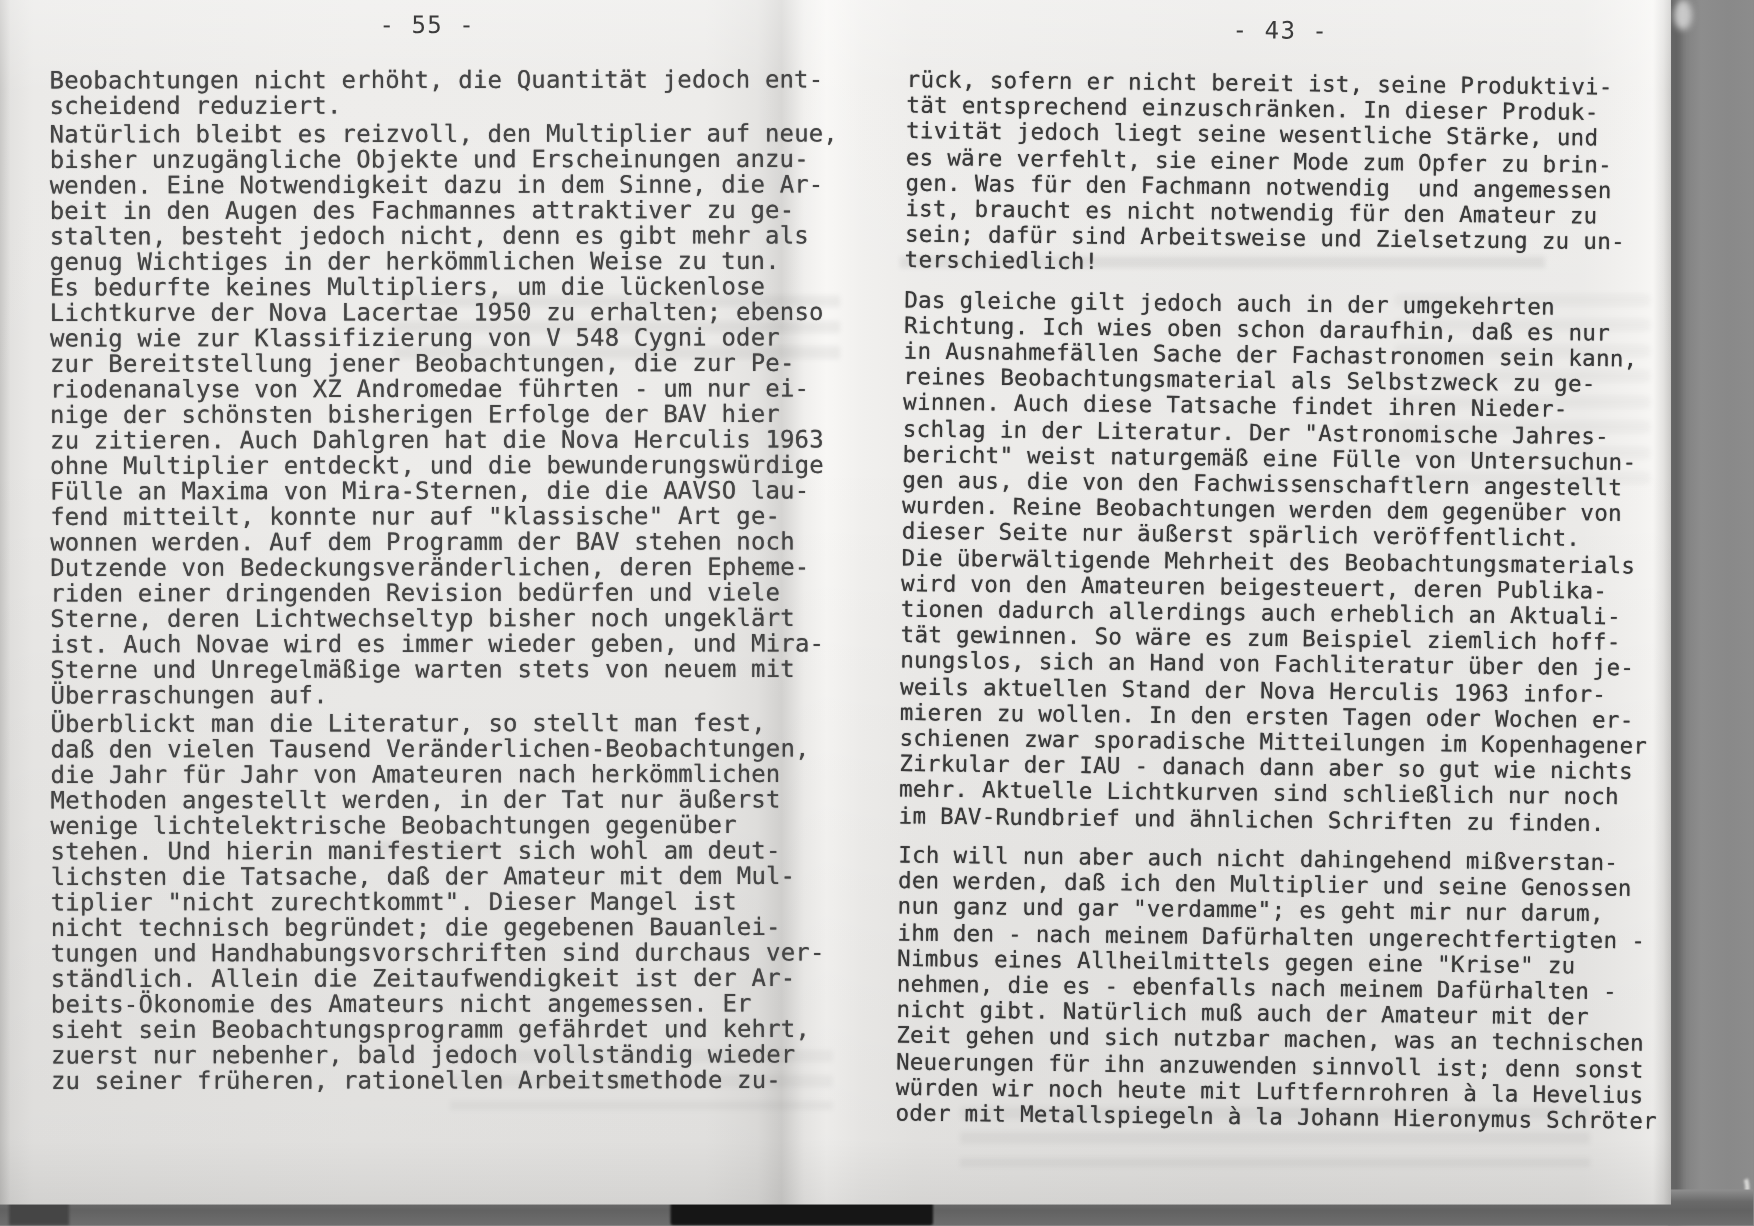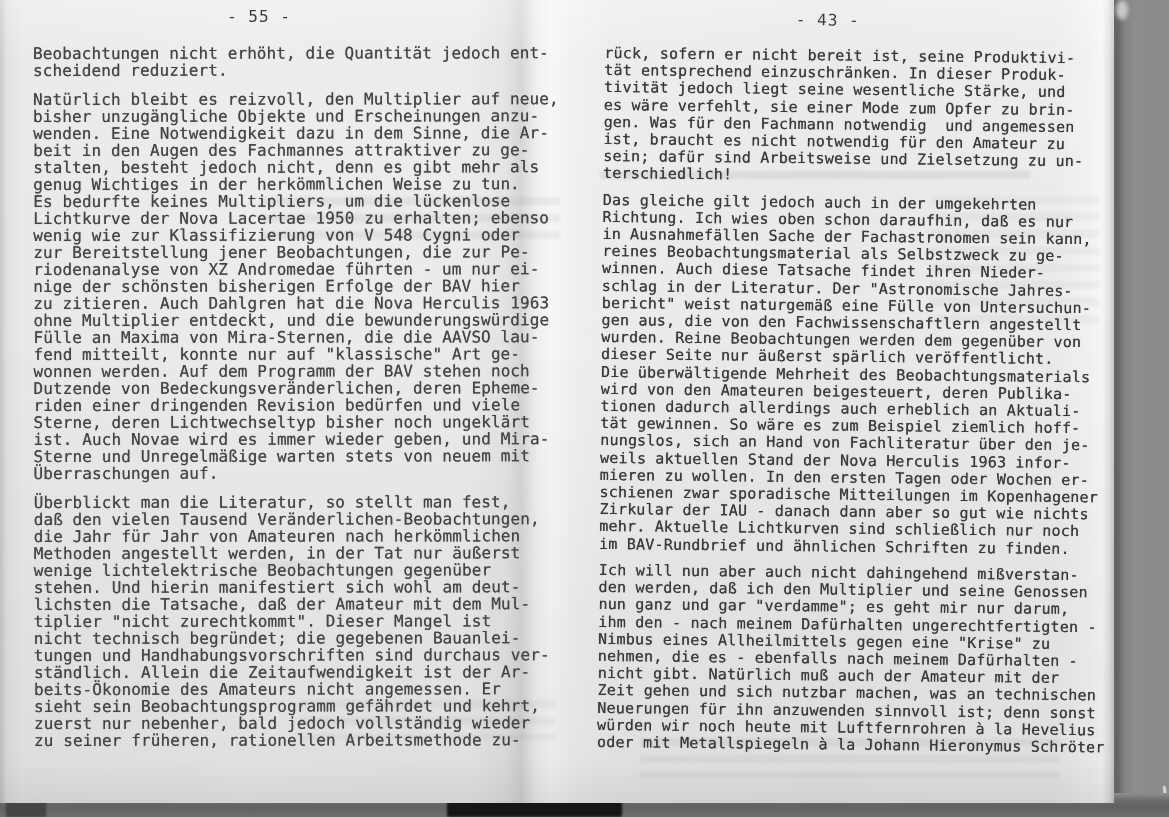--- a/index.html
+++ b/index.html
@@ -45,42 +45,42 @@
     background:
       linear-gradient(180deg,rgba(255,255,255,0.30) 0px,rgba(255,255,255,0.05) 60px,rgba(0,0,0,0.00) 300px,rgba(0,0,0,0.05) 760px,rgba(0,0,0,0.10) 803px),
       linear-gradient(90deg,
         #c7c6c4 0px,#e2e1df 7px,#eae9e7 22px,
         #edecea 240px,#ecebe9 470px,
         #e4e3e1 505px,#d6d5d3 521px,#f0efed 536px,#f8f7f5 551px,
         #f1f0ee 575px,#edecea 610px,#eae9e7 820px,#ecebe9 1055px,
         #f3f2f0 1090px,#f7f6f4 1102px,#e3e2e0 1109px,#c9c8c6 1114px);
   }
   .pagenum{
-    position:absolute;font-size:16px;letter-spacing:1px;color:#3c3c3c;white-space:pre;
+    position:absolute;font-size:16px;letter-spacing:1px;color:#3c3c3c;white-space:pre;margin-left:26px;
   }
   .col{position:absolute;white-space:pre;}
   .col .ln{white-space:pre;}
   .page-left .col{
     left:33px;top:45px;width:545px;
     font-size:16px;line-height:17px;letter-spacing:0.1px;color:#454545;
     text-shadow:0 0 0.7px rgba(60,60,60,0.75);
     transform:rotate(-0.08deg);transform-origin:0 0;
   }
   .page-left .pagenum{left:227px;top:7px;}
   .page-right{
     position:absolute;left:604px;top:0;width:560px;height:803px;
     transform:rotate(0.62deg);transform-origin:0 0;
   }
   .page-right .col{
     left:1px;top:45px;width:520px;
     font-size:15px;line-height:17.2px;letter-spacing:0.2px;color:#3a3a3a;
     text-shadow:0 0 0.7px rgba(45,45,45,0.8);
   }
   .page-right .pagenum{left:192px;top:8px;}
-  .page-left .para + .para{margin-top:12px;}
+  .page-left .para + .para{margin-top:2px;}
   .page-right .para + .para{margin-top:9px;}
   
   .ghost{
     position:absolute;
     background:repeating-linear-gradient(180deg,rgba(105,105,105,0.30) 0 8px,rgba(0,0,0,0) 8px 17px);
     filter:blur(1.6px);opacity:0.30;pointer-events:none;
   }
   .g1{left:262px;top:197px;width:298px;height:47px;}
   .g2{left:300px;top:700px;width:255px;height:40px;opacity:0.22;}
   .g3{left:600px;top:171px;width:430px;height:14px;opacity:0.38;}

